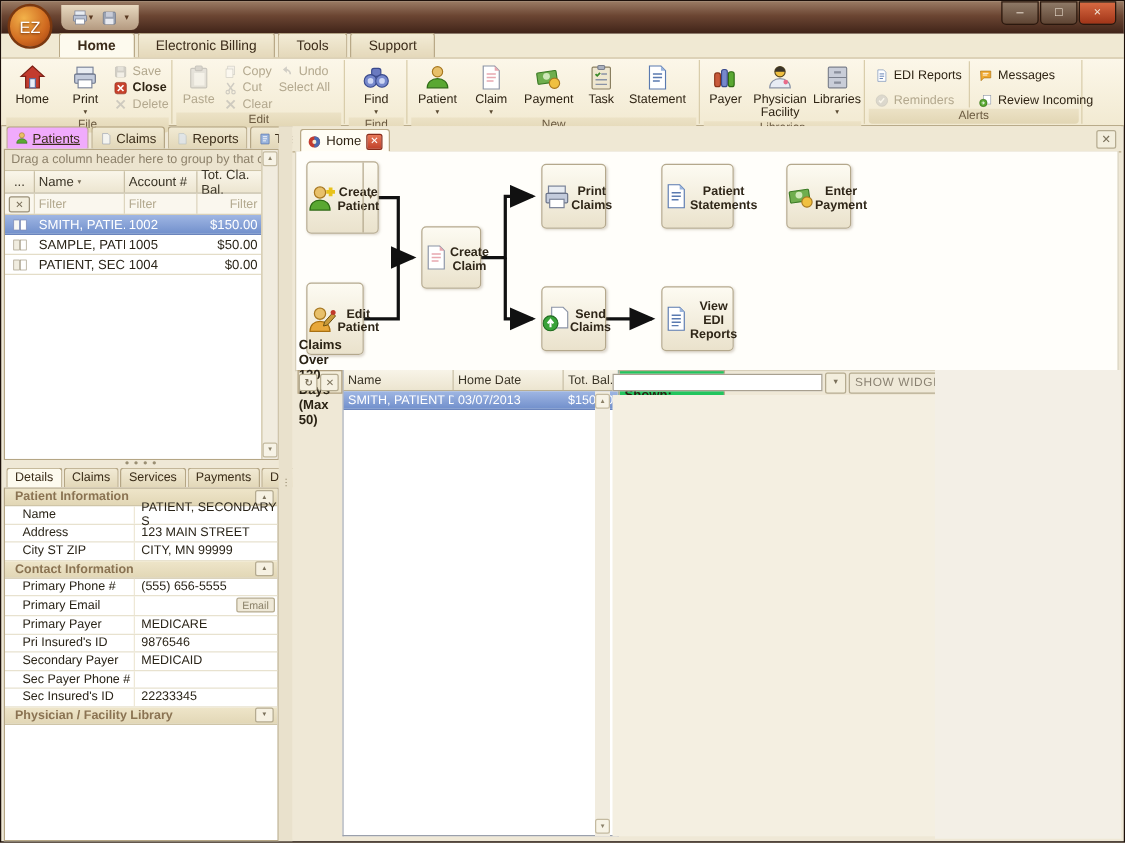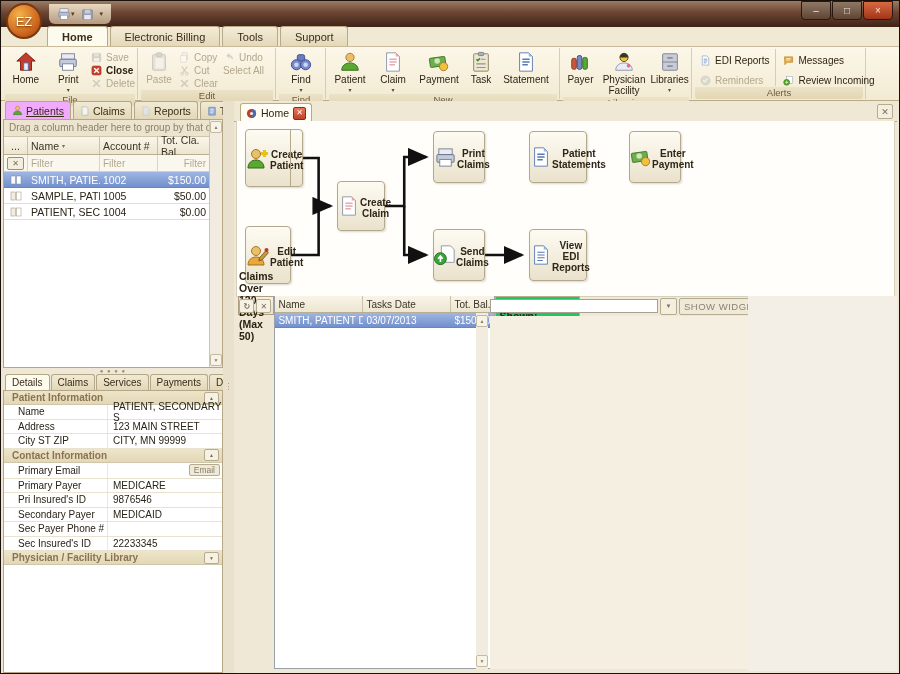--- a/index.html
+++ b/index.html
@@ -601,20 +601,24 @@
         </div>
       <div class="drow">
           <div class="dlabel">City ST ZIP</div>
           <div class="dval">CITY, MN 99999</div>
         </div>
 
       <div class="sechead">
         <span>Contact Information</span>
         <span class="collbtn">▲</span>
       </div>
+      <div class="drow">
+          <div class="dlabel">Primary Phone #</div>
+          <div class="dval">(555) 656-5555</div>
+        </div>
       <div class="drow" style="height:15px">
         <div class="dlabel">Primary Email</div>
         <div class="dval">
             <span></span>
           <span class="emailbtn">Email</span>
         </div>
       </div>
 
       <div class="drow">
           <div class="dlabel">Primary Payer</div>
@@ -765,21 +769,21 @@
         <div class="cphead">
           <span>Claims Over 120 Days (Max 50)</span>
           <span class="cpbtns">
             <span class="cpbtn">↻</span>
             <span class="cpbtn">✕</span>
           </span>
         </div>
         <div class="cptable">
           <div class="cphr">
             <div class="cell cc-name">Name</div>
-            <div class="cell cc-date">Tasks Date</div>
+            <div class="cell cc-date">Home Date</div>
             <div class="cell cc-bal" style="border-right:none;justify-content:flex-end">Tot. Bal.</div>
           </div>
           <div class="cprow">
             <div class="cell cc-name">SMITH, PATIENT D</div>
             <div class="cell cc-date">03/07/2013</div>
             <div class="cell cc-bal">$150.00</div>
           </div>
           <div class="fillwhite"></div>
         </div>
         <div class="cpsum">

